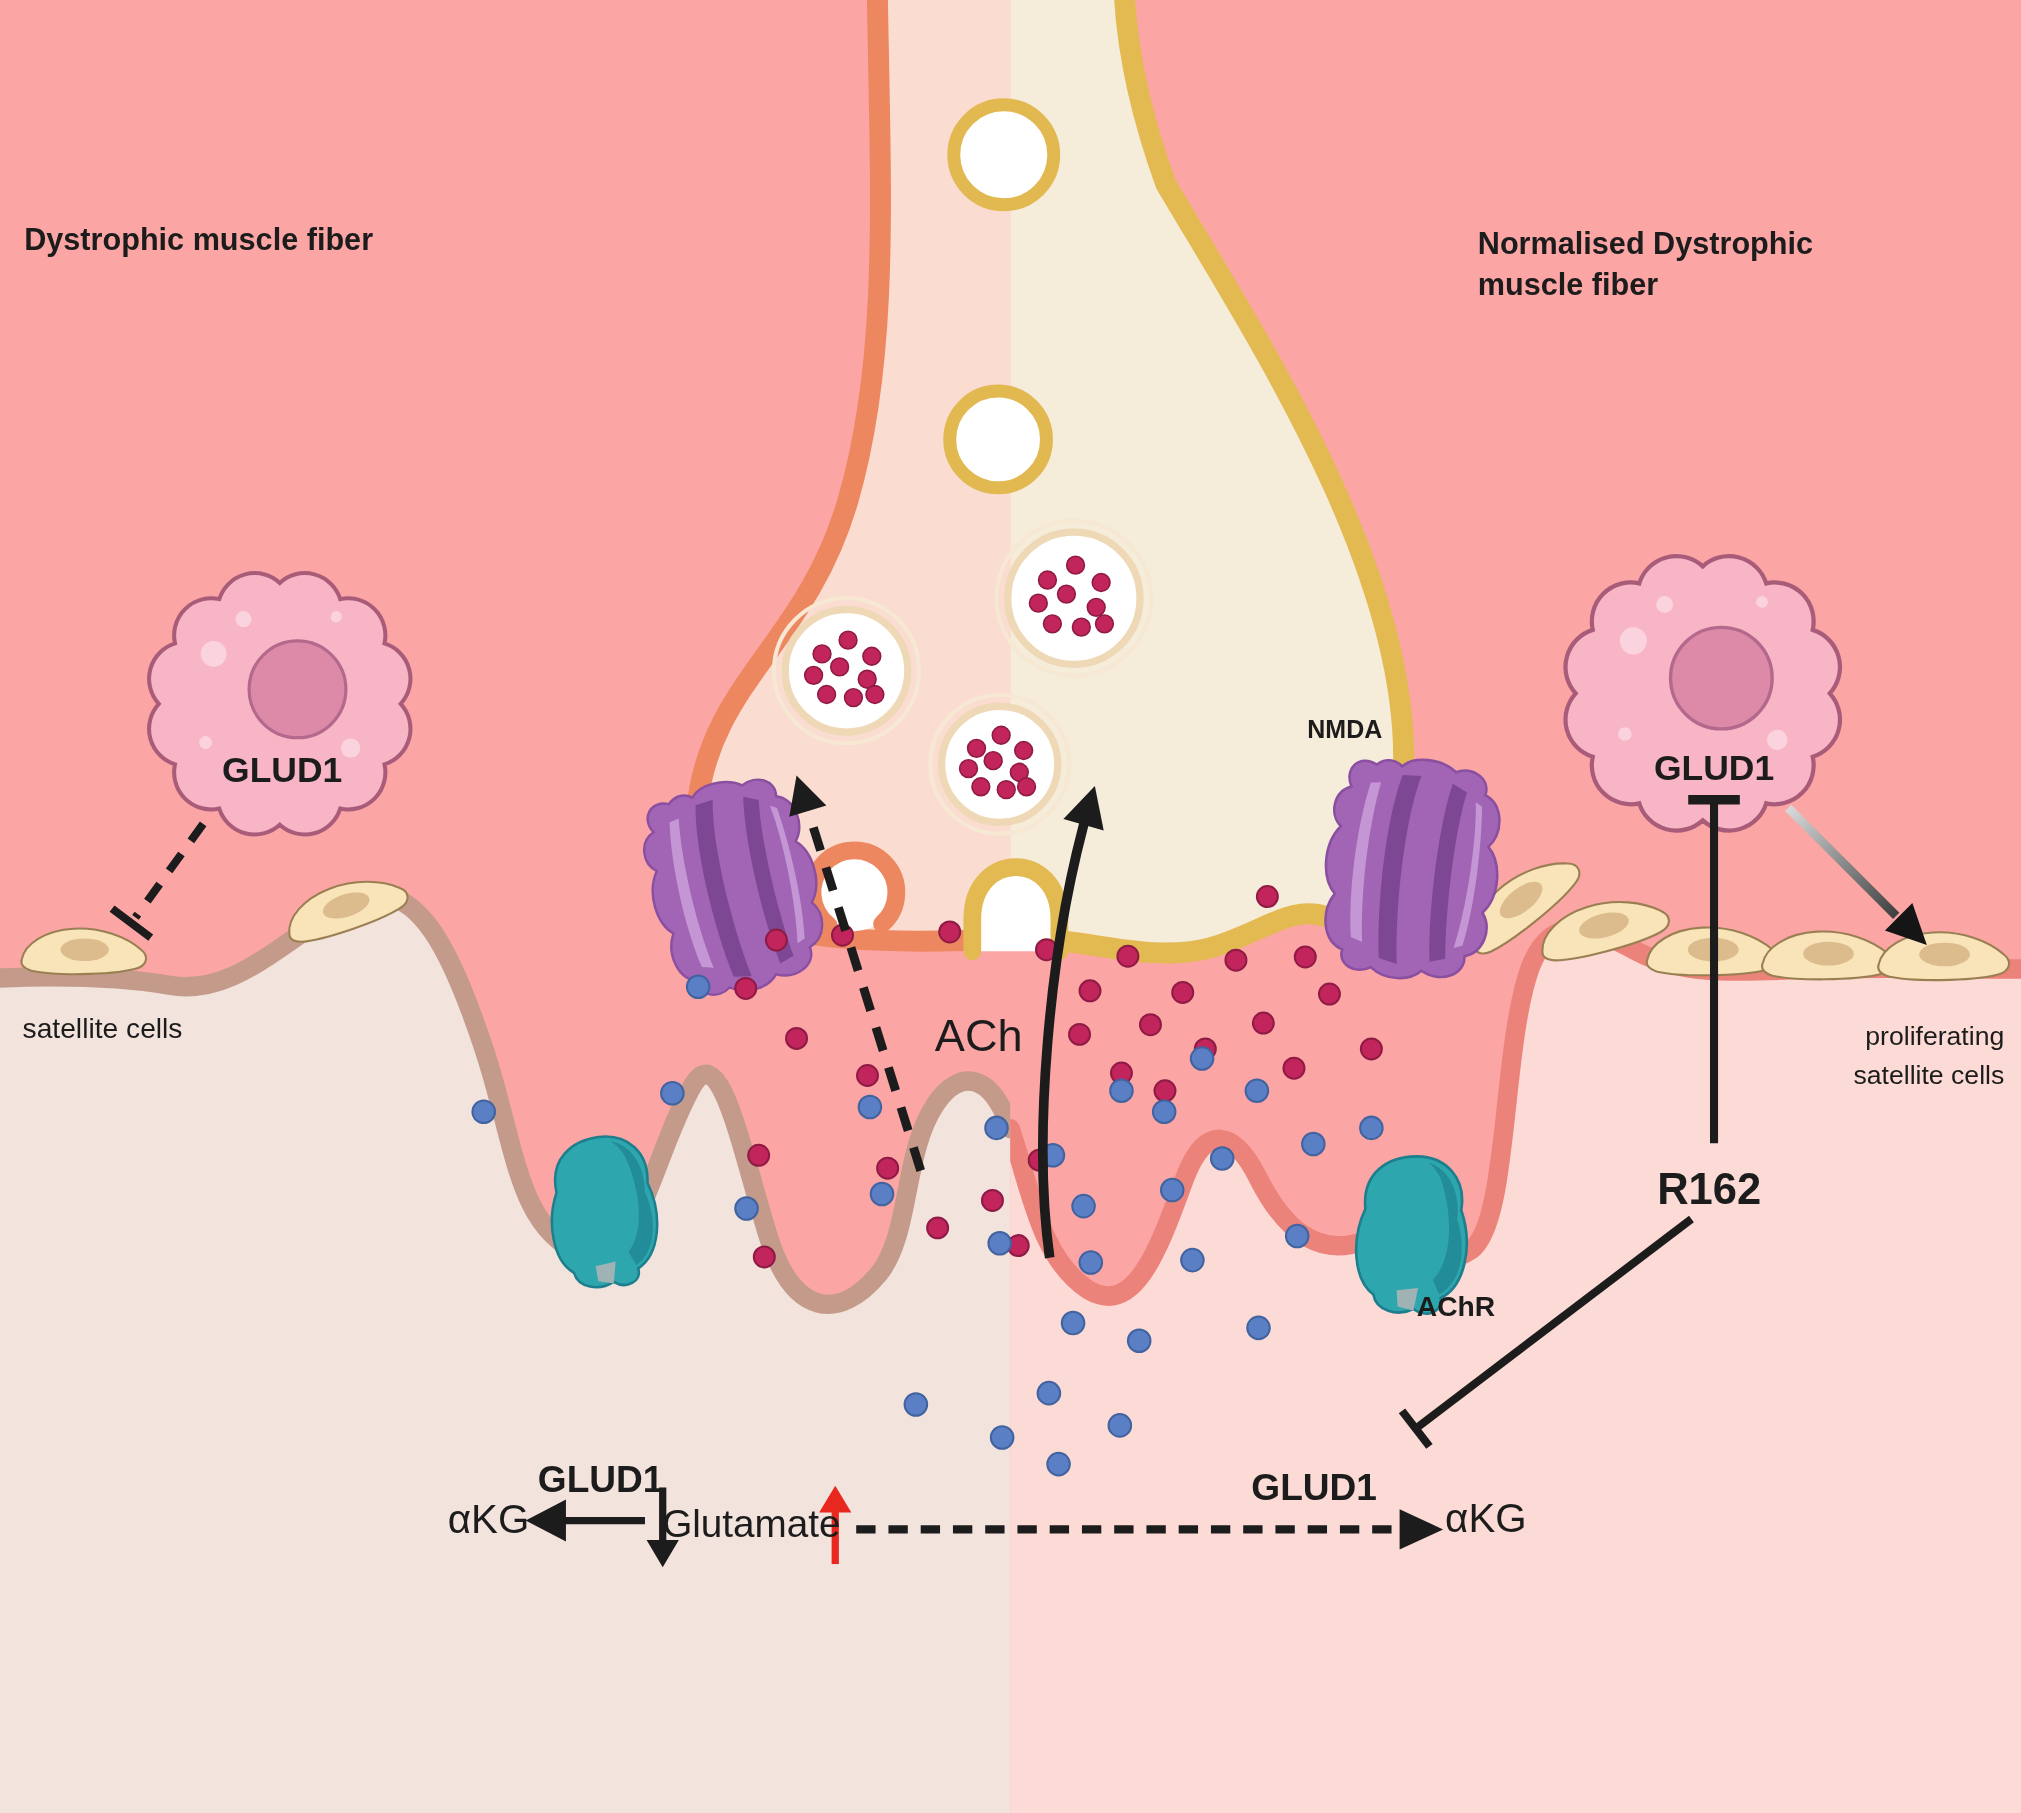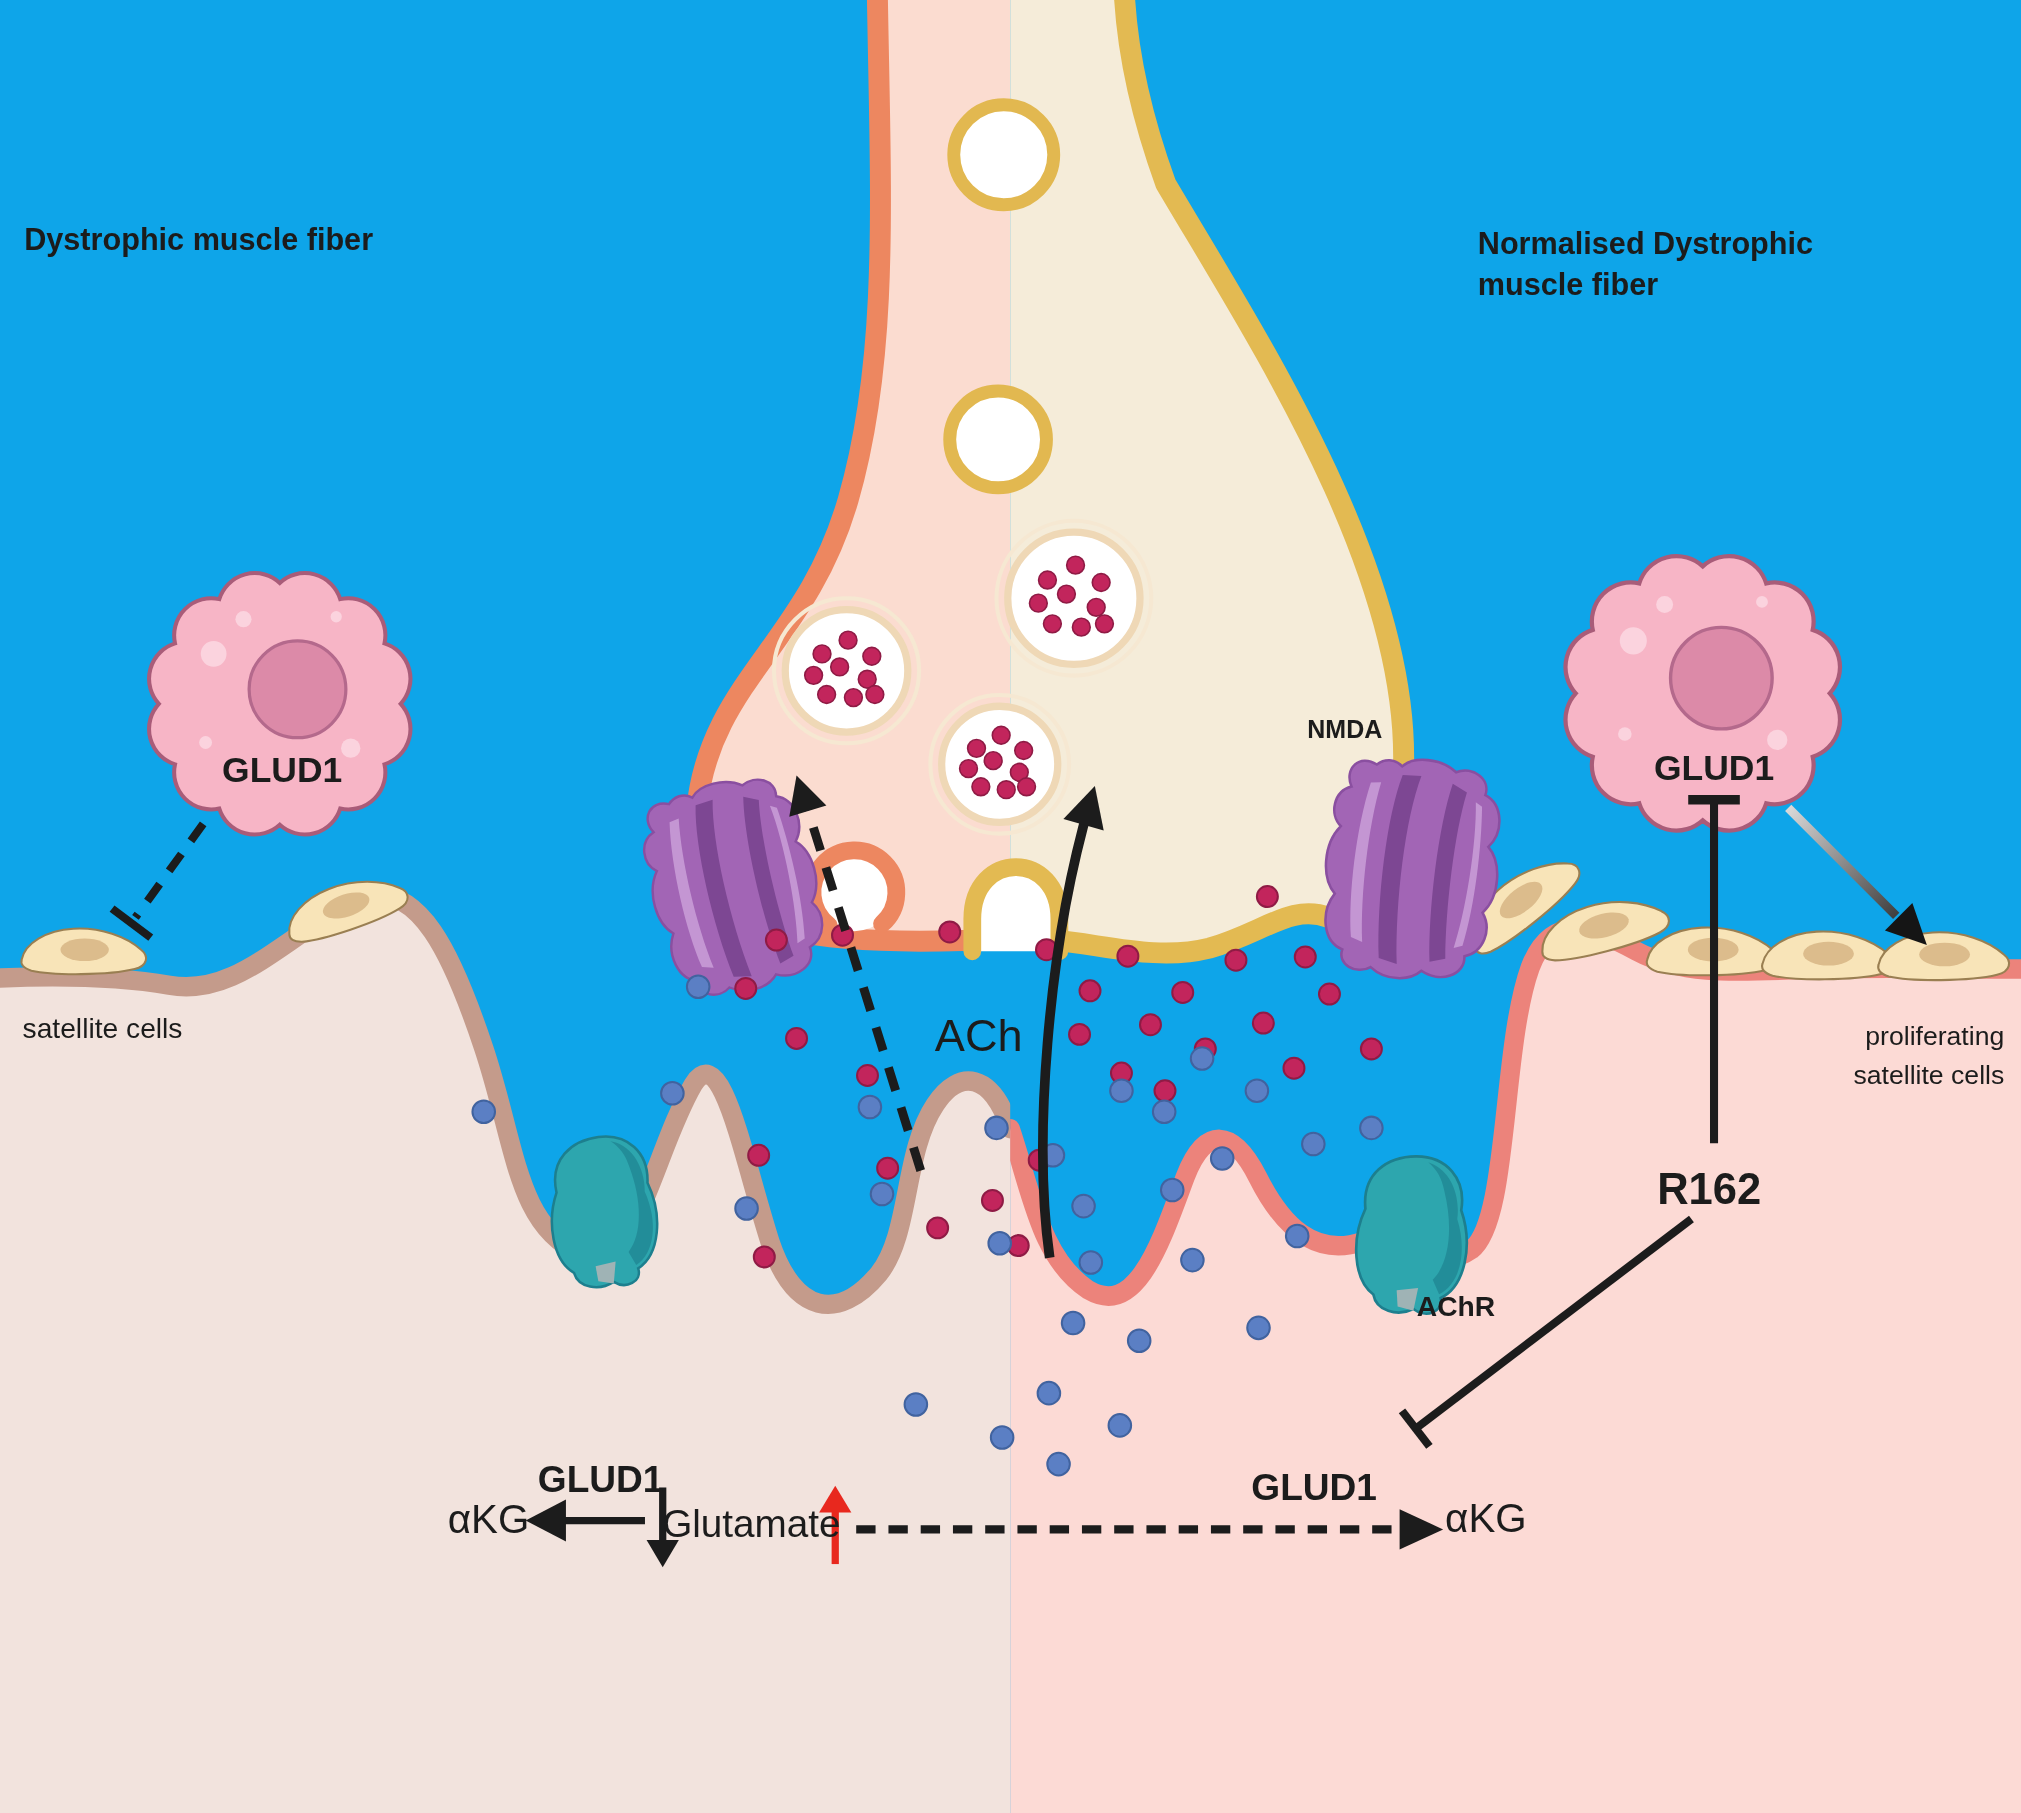--- a/index.html
+++ b/index.html
@@ -1,17 +1,17 @@
 <!DOCTYPE html>
 <html style="font-size:13px"><head>
 <meta charset="utf-8">
 <style>
   html,body{margin:0;padding:0;background:#ffffff;}
   body{font-family:"Liberation Sans", sans-serif;}
-  .stage{position:relative;width:2022px;height:1814px;background:#0ea5e9;overflow:hidden;}
+  .stage{position:relative;width:2022px;height:1814px;background:#fca5a5;overflow:hidden;}
   svg{display:block;}
   text{fill:#1c1c1c;}
   .t-bold{font-weight:bold;}
   .t-mid{text-anchor:middle;}
   .t-end{text-anchor:end;}
 </style>
 </head>
 <body>
 
 <div class="stage">

